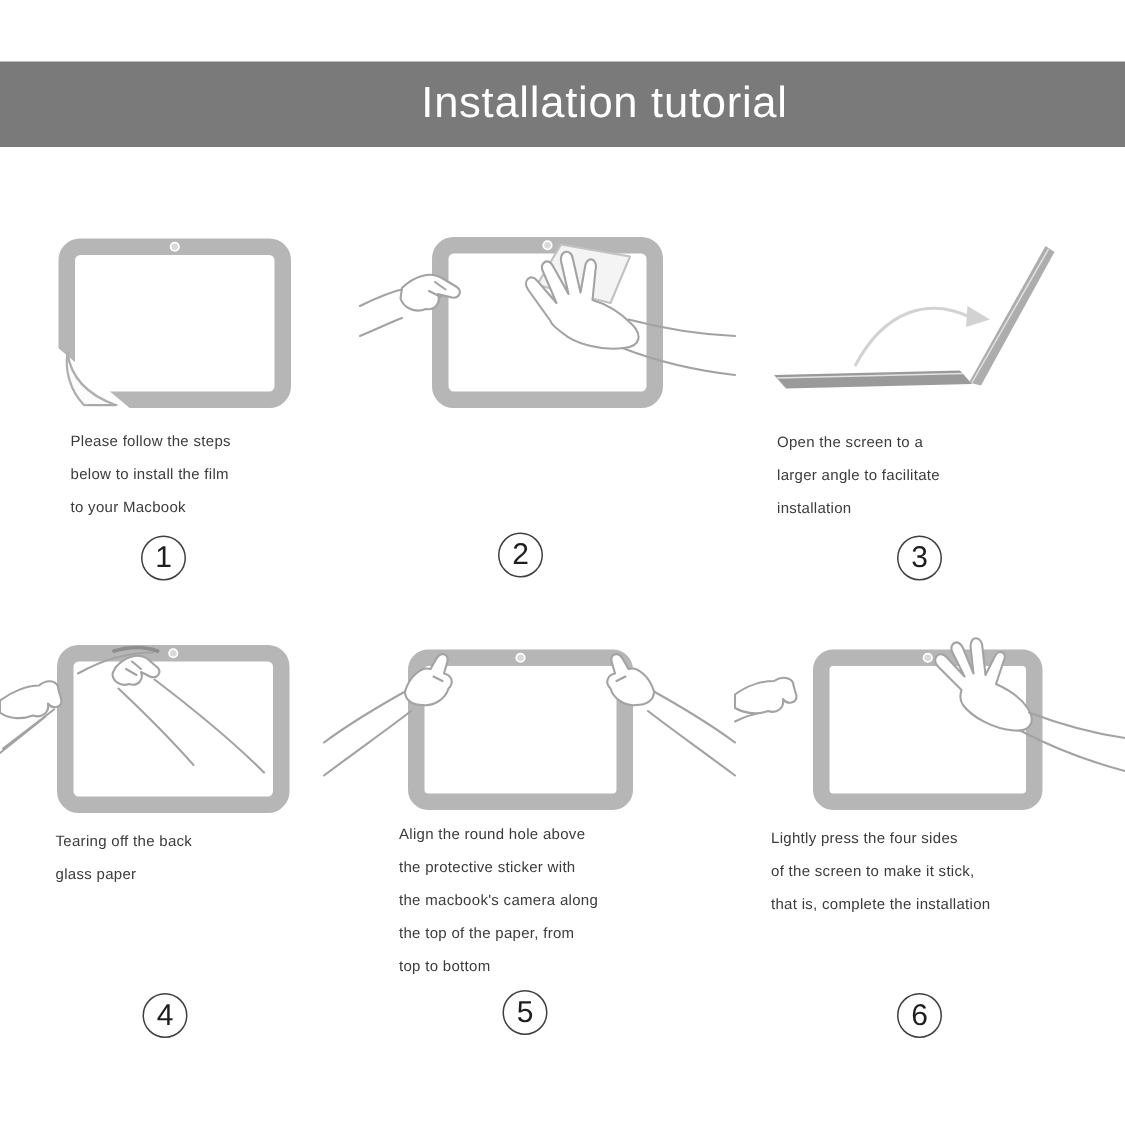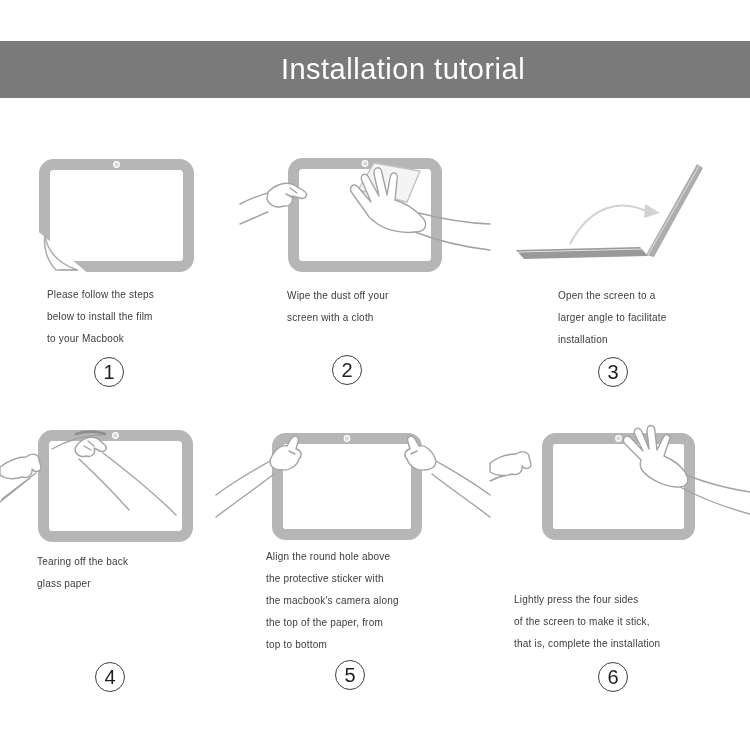--- a/index.html
+++ b/index.html
@@ -63,37 +63,35 @@
       <path class="line" d="M0,54 C12,48 22,44 32,42 M0,74 C12,69 20,65 28,62"></path>
       <path class="hand" d="M28,42 C36,34 47,31 54,35 L64,41 C69,44 66,50 60,48 L52,46 C54,52 50,57 44,56 C36,59 29,55 27,49 Z"></path>
       <path class="line" d="M50,38 l7,5 M46,44 l8,4"></path>
 
       <path class="cloth" d="M118,40 L134,13 L180,21 L167,52 Z"></path>
 
       <path class="hand" d="M127,64 L112,43 C108,37 114,32 118,37 L131,52 L122,31 C119,25 126,21 129,28 L139,46 L134,24 C133,17 141,15 142,23 L147,45 L150,28 C151,20 159,22 157,30 L155,50 C165,53 174,59 180,65 C189,73 187,81 176,82 C160,84 143,79 135,72 C131,69 128,67 127,64 Z"></path>
       <path class="line" d="M179,63 C202,69 226,73 250,74 M175,82 C198,91 224,97 250,100"></path>
     </svg>
   </div>
-  <p class="caption" style="left:287px;top:285px;">Wipe the dust off your
-screen with a cloth</p>
   <div class="badge" style="left:332px;top:355px;">
     <span>2</span>
   </div>
 
   <div class="illus" style="left:500px;top:158px;width:235px;height:112px;">
     <svg width="235" height="112" viewBox="0 0 235 112">
       <path class="metal" d="M16,92 L140,89 L148,98 L24,101 Z"></path>
       <path class="hl" d="M18,94 L142,91"></path>
       <path class="metal2" d="M146,97 L197,6 L203,10 L154,99 Z"></path>
       <path class="hl" d="M148,97 L199,8"></path>
       <path class="arrow" d="M70,86 C90,48 120,40 148,54"></path>
       <polygon class="arrowhead" points="145,46 160,55 144,60"></polygon>
     </svg>
   </div>
-  <p class="caption" style="left:518px;top:285px;margin-left:40px;">Open the screen to a
+  <p class="caption" style="left:518px;top:285px;">Open the screen to a
 larger angle to facilitate
 installation</p>
   <div class="badge" style="left:598px;top:357px;">
     <span>3</span>
   </div>
 
   <div class="illus" style="left:0px;top:422px;width:235px;height:125px;">
     <svg width="235" height="125" viewBox="0 0 235 125">
       <rect class="screen" x="43.5" y="13.5" width="144" height="101" rx="9"></rect>
       <circle class="cam" cx="115.5" cy="13.5" r="2.8"></circle>
@@ -146,20 +144,20 @@
       <rect class="screen" x="57.5" y="13.5" width="142" height="96" rx="8"></rect>
       <circle class="cam" cx="128.5" cy="13.5" r="2.8"></circle>
 
       <path class="line" d="M0,56 C6,53 12,51 18,50"></path>
       <path class="hand" d="M0,38 C8,32 18,29 26,29 C32,25 39,27 39,32 L41,39 C41,44 35,45 32,41 C33,47 28,51 22,49 C14,52 5,50 0,47 Z"></path>
 
       <path class="hand" d="M151,35 L135,19 C131,14 136,8 141,13 L153,26 L145,10 C142,4 149,0 152,7 L159,24 L157,6 C157,-2 165,-1 165,7 L167,25 L173,13 C176,7 182,10 179,16 L174,31 C183,35 191,41 195,47 C201,56 197,63 186,62 C172,61 158,53 152,45 C150,42 150,38 151,35 Z"></path>
       <path class="line" d="M196,50 C217,58 239,64 260,67 M190,62 C213,74 237,83 260,89"></path>
     </svg>
   </div>
-  <p class="caption" style="left:514px;top:549px;margin-top:40px;">Lightly press the four sides
+  <p class="caption" style="left:514px;top:549px;">Lightly press the four sides
 of the screen to make it stick,
 that is, complete the installation</p>
   <div class="badge" style="left:598px;top:662px;">
     <span>6</span>
   </div>
 
 </div>
 
 </body></html>

